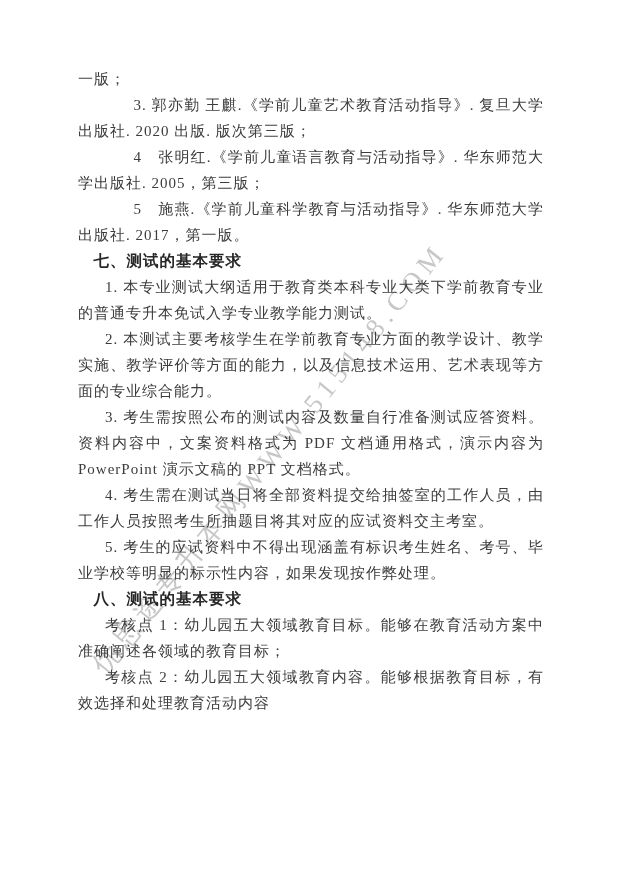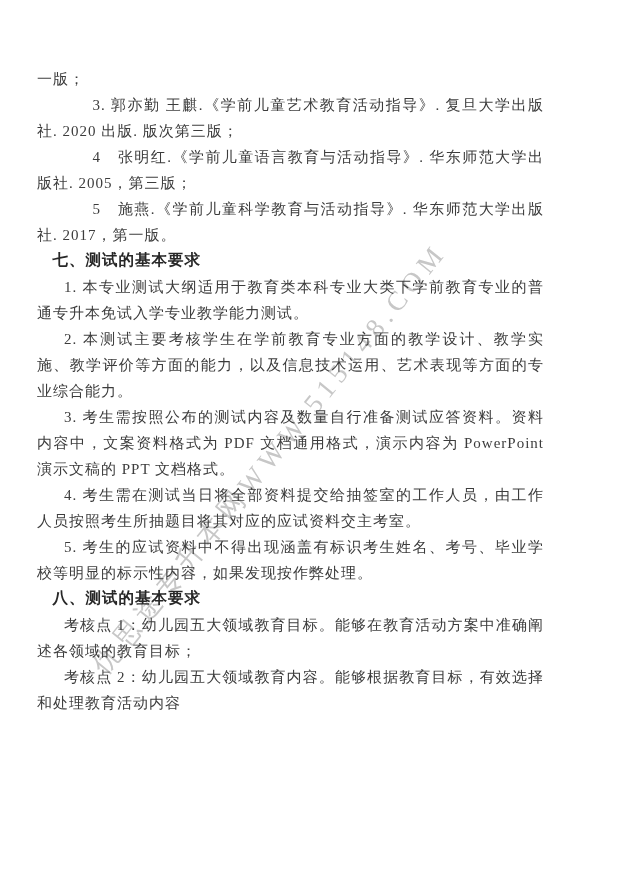--- a/index.html
+++ b/index.html
@@ -23,38 +23,38 @@
     white-space: nowrap;
     font-size: 27px;
     letter-spacing: 6px;
     color: #c7c7c7;
     z-index: 1;
     user-select: none;
   }
   .content {
     position: relative;
     z-index: 2;
-    padding: 66px 76px 0 37px;
+    padding: 66px 76px 0 78px;
     color: #3c3c3c;
   }
   .p {
     margin: 0;
     font-size: 15px;
     line-height: 26px;
     letter-spacing: 1px;
     text-align: justify;
     color: #3c3c3c;
   }
   .p-cont { text-indent: 0; }
   .p-ref  { text-indent: 3.7em; }
   .p-body { text-indent: 1.8em; }
   .p-intro { text-indent: 1.5em; }
   .h {
     margin: 0;
-    font-family: Liberation Mono, monospace;
+    font-family: Liberation Sans, sans-serif;
     font-size: 15.5px;
     line-height: 26px;
     letter-spacing: 1px;
     font-weight: 700;
     color: #272727;
     text-indent: 1em;
   }
 </style>
 </head>
 <body>

